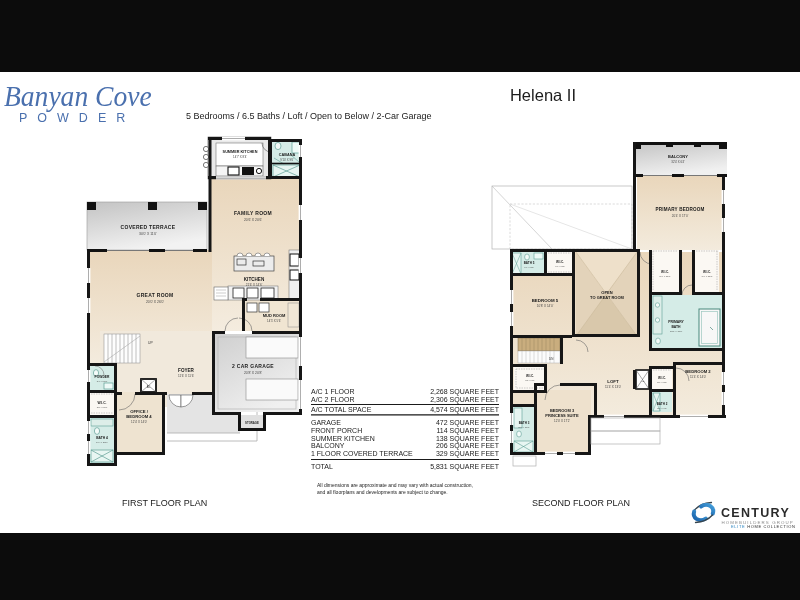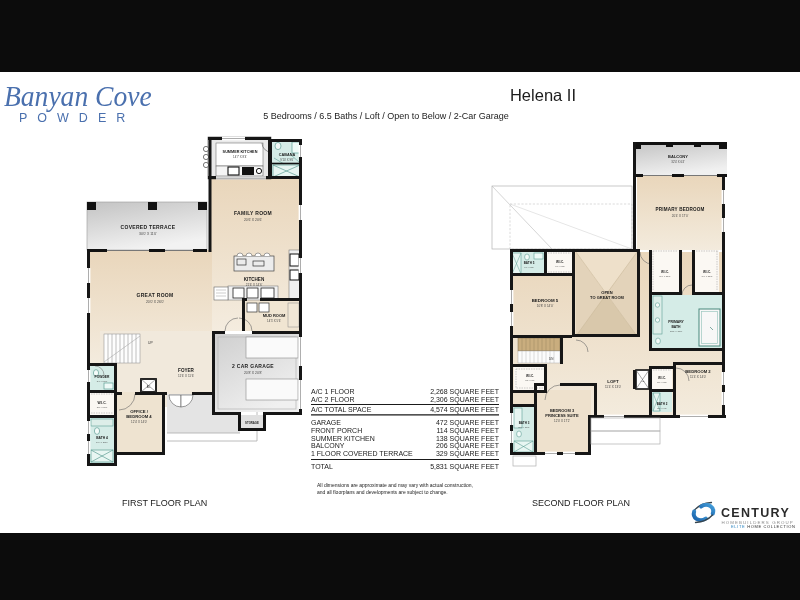--- a/index.html
+++ b/index.html
@@ -13,21 +13,21 @@
 
 <div class="abs" style="left:0;top:0;width:800px;height:72px;background:#0c0c0c;"></div>
 
 <div class="abs" style="left:0;top:80px;width:176px;color:#4a70ae;">
   <div style="position:absolute;left:4px;top:2px;font-family:'Liberation Serif',serif;font-style:italic;font-size:29px;line-height:1;letter-spacing:0;white-space:nowrap;transform:scaleX(0.95);transform-origin:left;">Banyan Cove</div>
   <div style="position:absolute;left:19px;top:31px;font-size:12.5px;letter-spacing:10px;white-space:nowrap;">POWDER</div>
 </div>
 
 <div class="abs" style="left:176px;top:86px;width:400px;text-align:right;font-size:16.5px;line-height:1.2;color:#1c1c1c;">Helena II</div>
 
-<div class="abs" style="left:186px;top:111px;width:400px;text-align:center;font-size:9px;color:#1c1c1c;">5 Bedrooms / 6.5 Baths / Loft / Open to Below / 2-Car Garage</div>
+<div class="abs" style="left:186px;top:111px;width:400px;text-align:left;font-size:9px;color:#1c1c1c;">5 Bedrooms / 6.5 Baths / Loft / Open to Below / 2-Car Garage</div>
 
 <svg class="abs" style="left:80px;top:130px;" width="232" height="345" viewBox="80 130 232 345" id="ff">
 <defs>
   <linearGradient id="beige" x1="0" y1="0" x2="0" y2="1">
     <stop offset="0" stop-color="#e9d6bb"></stop>
           <stop offset="1" stop-color="#f4ecdf"></stop>
   </linearGradient>
   <linearGradient id="terr" x1="0" y1="0" x2="0.4" y2="1">
     <stop offset="0" stop-color="#c3c3c3"></stop>
           <stop offset="1" stop-color="#f2f2f2"></stop>

